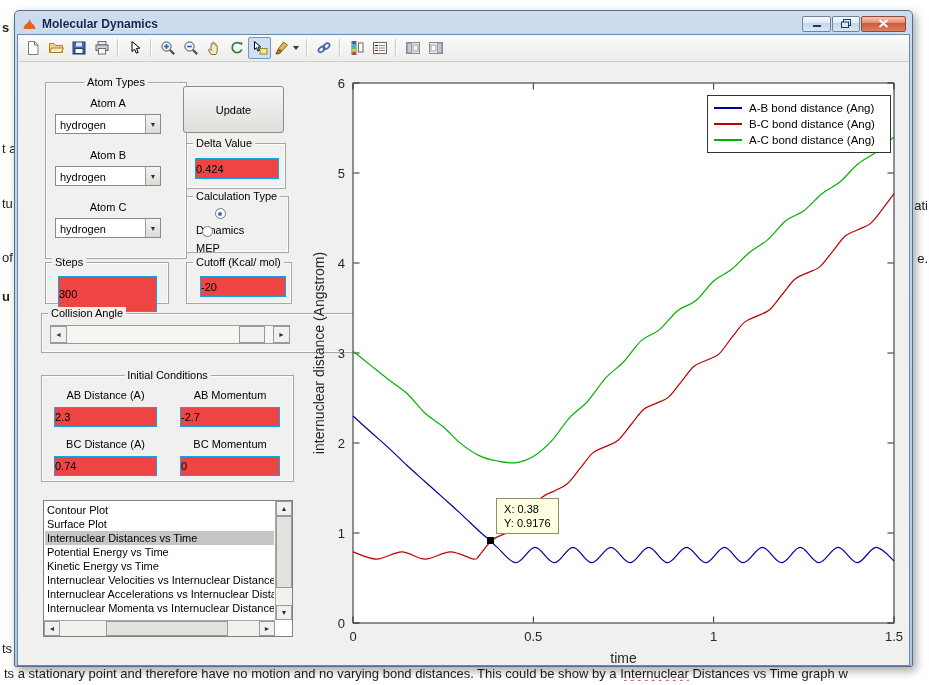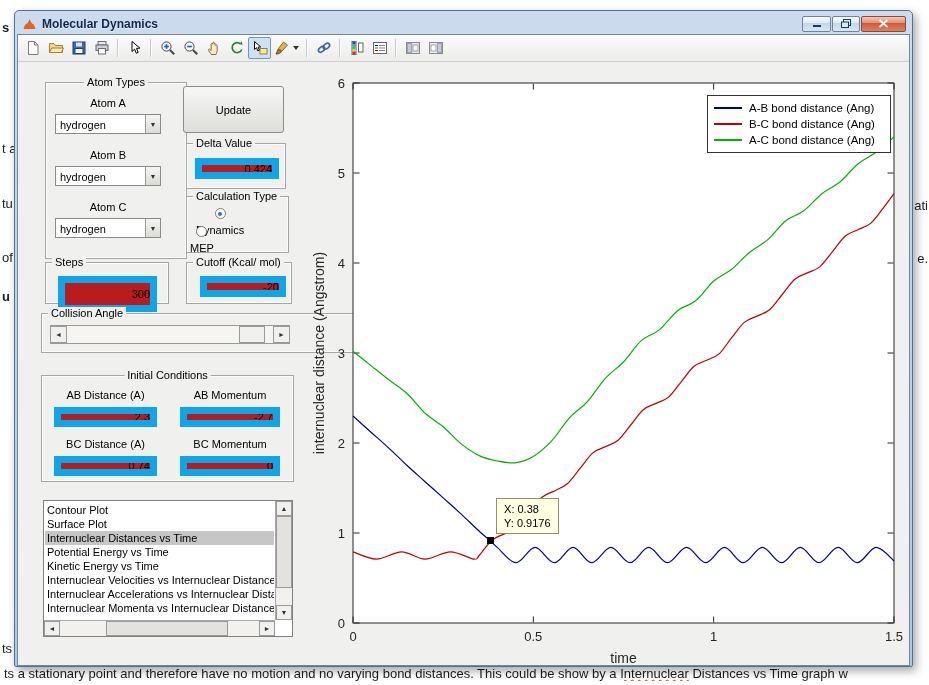--- a/index.html
+++ b/index.html
@@ -48,22 +48,22 @@
   .canvas { position:relative; width:891px; height:603px; background:#f0f0ee; }
 
   
   .panel { position:absolute; border:1px solid #a6a6a6; box-shadow:inset 0 0 0 1px #fcfcfb; }
   .panel-title { position:absolute; top:-7px; font-size:11px; color:#000; background:#f0f0ee;
     padding:0 3px; white-space:nowrap; }
   .pt-center { left:50%; transform:translateX(-50%); }
   .pt-left { left:6px; }
 
   .ctl-label { position:absolute; font-size:11px; color:#000; text-align:center; white-space:nowrap; }
-  .edit { position:absolute; border:7px solid #0ea5e9; background:#b91c1c; font-size:11px;
-    text-align:right; font-family:"Liberation Sans",sans-serif; color:#000; }
+  .edit { position:absolute; border:1px solid #0ea5e9; background:#ef4444; font-size:11px;
+    text-align:left; font-family:"Liberation Sans",sans-serif; color:#000; }
 
   .btn-update { position:absolute; border:1px solid #8c8c8c; border-radius:3px;
     background:linear-gradient(#f6f6f5,#dededb); font-size:11px; color:#000;
     display:flex; align-items:center; justify-content:center; }
 
   .combo { position:absolute; height:20px; border:1px solid #8a8a8a; background:#fff; display:flex; }
   .combo-text { flex:1 1 auto; font-size:11px; padding:4px 0 0 4px; overflow:hidden; white-space:nowrap; }
   .combo-btn { flex:0 0 15px; border-left:1px solid #9a9a9a;
     background:linear-gradient(#f5f5f3,#dadad6); display:flex; align-items:center; justify-content:center;
     font-size:7px; color:#333; }
@@ -338,21 +338,21 @@
         <span class="panel-title pt-left">Delta Value</span>
         <input class="edit" style="left: 8px; top: 14px; width: 84px; height: 21px;" value="0.424">
       </div>
 
       <div class="panel" style="left:168px; top:134px; width:103px; height:57px;">
         <span class="panel-title pt-left">Calculation Type</span>
         <div class="radio-row" style="left:9px; top:11px;">
           <span class="radio on"></span>
           <span class="radio-lab">Dynamics</span>
         </div>
-        <div class="radio-row" style="left:3px; top:29px;text-align:center;">
+        <div class="radio-row" style="left:9px; top:29px;text-align:center;">
           <span class="radio"></span>
           <span class="radio-lab">MEP</span>
         </div>
       </div>
 
       <div class="panel" style="left:27px; top:200px; width:124px; height:42px;">
         <span class="panel-title pt-left">Steps</span>
         <input class="edit" style="left: 12px; top: 13px; width: 99px; height: 36px;" value="300">
       </div>
 

